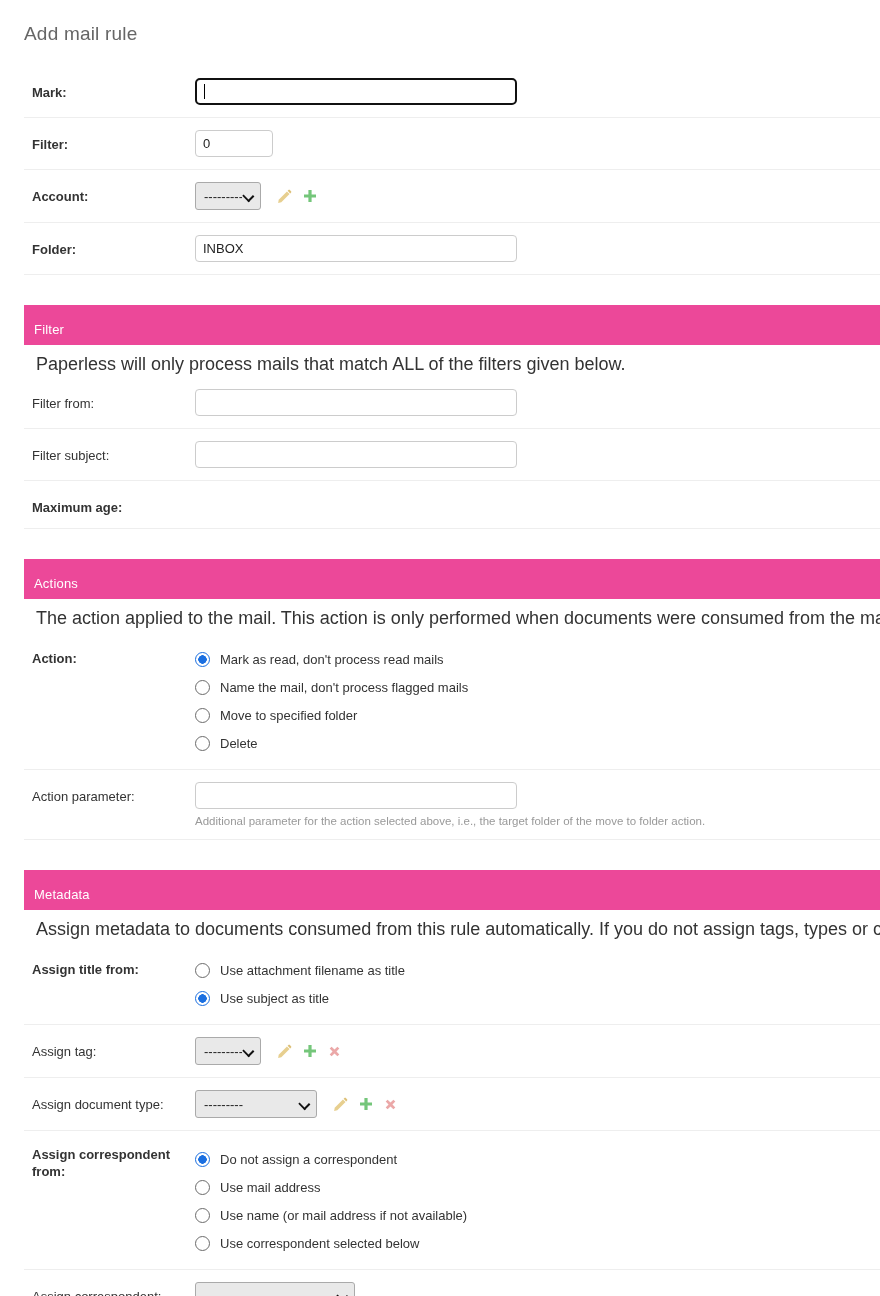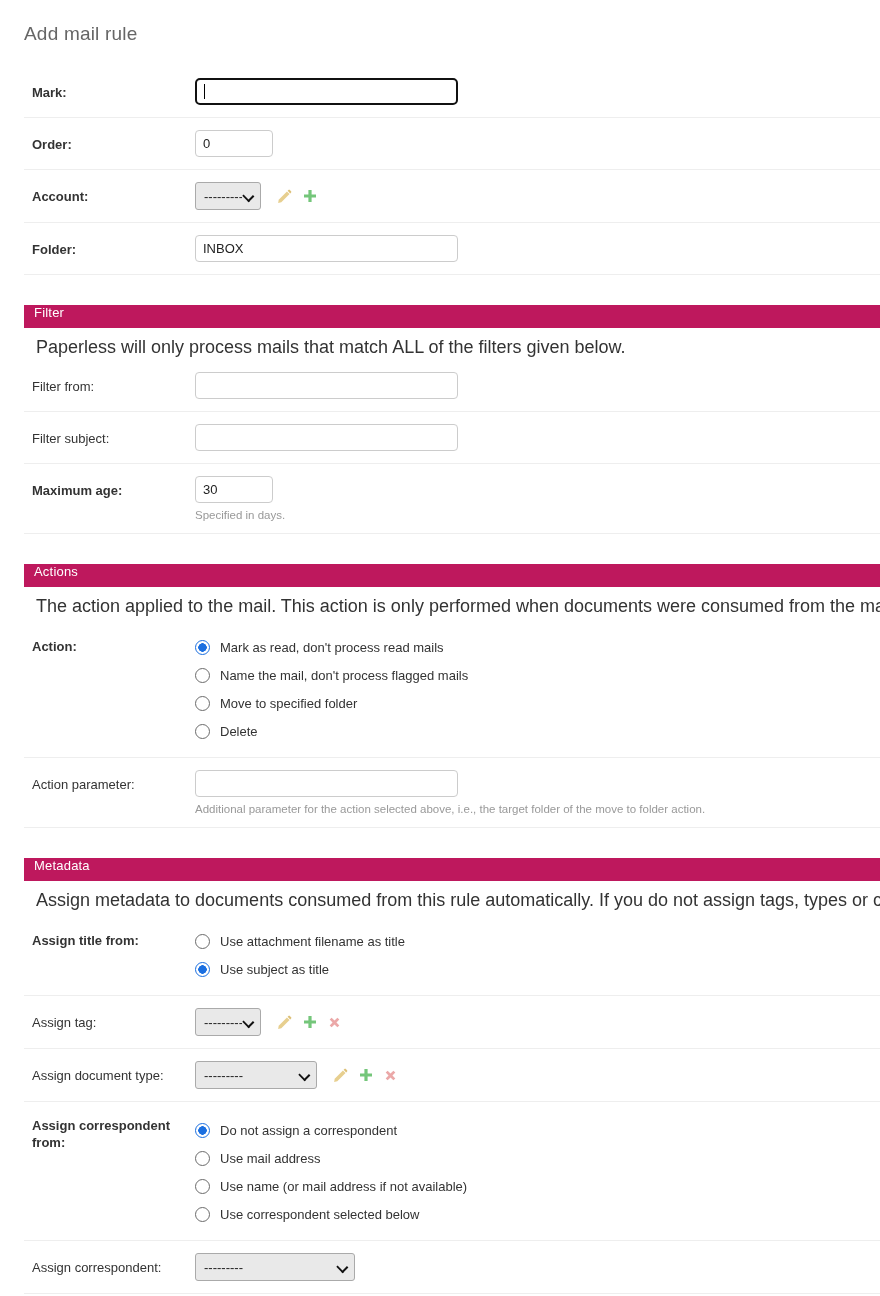--- a/index.html
+++ b/index.html
@@ -11,25 +11,25 @@
   }
   h1.page-title {
     font-size: 19px;
     font-weight: 400;
     color: #666;
     margin: 23px 0 22px 24px;
     letter-spacing: 0.2px;
   }
   .module { margin: 0 0 30px 24px; }
   .module-header {
-    background: #be185d;
+    background: #ec4899;
     color: #fff;
     font-size: 13px;
     font-weight: 400;
-    padding: 0 10px 8px 10px;
+    padding: 17px 10px 8px 10px;
     letter-spacing: 0.2px;
   }
   .module-desc {
     font-size: 18px;
     color: #333;
     padding: 9px 8px 2px 12px;
     white-space: nowrap;
     overflow: hidden;
   }
   .form-row {
@@ -43,21 +43,21 @@
     flex: 0 0 163px;
     font-size: 13px;
     color: #333;
     padding-top: 6px;
     line-height: 17px;
   }
   .field-label.required { font-weight: 700; }
   .field-box { flex: 1 1 auto; }
   .vtext {
     height: 27px;
-    width: 263px;
+    width: 322px;
     border: 1px solid #ccc;
     border-radius: 4px;
     padding: 4px 7px;
     font-size: 13px;
     color: #222;
     font-family: "Liberation Sans", "DejaVu Sans", sans-serif;
     background: #fff;
     outline: none;
   }
   .vtext.focused { border: 2px solid #111; border-radius: 5px; }
@@ -136,21 +136,21 @@
     <div class="field-label required">Mark:</div>
     <div class="field-box">
       <span class="caret-wrap">
         <input type="text" class="vtext focused" value="" style="">
         <span class="caret"></span>
       </span>
     </div>
   </div>
 
   <div class="form-row">
-    <div class="field-label required">Order:</div>
+    <div class="field-label required">Filter:</div>
     <div class="field-box">
       <input type="text" class="vtext small" value="0" style="">
     </div>
   </div>
 
   <div class="form-row">
     <div class="field-label required">Account:</div>
     <div class="field-box">
       <span class="select-wrap">
         <select class="vselect w-sm">
@@ -192,24 +192,20 @@
   <div class="form-row">
     <div class="field-label">Filter subject:</div>
     <div class="field-box">
       <input type="text" class="vtext" value="" style="">
     </div>
   </div>
 
 
   <div class="form-row">
     <div class="field-label required">Maximum age:</div>
-    <div class="field-box">
-      <input type="text" class="vtext small" value="30" style="">
-      <div class="help">Specified in days.</div>
-    </div>
   </div>
 </div>
 
 <div class="module">
   <h2 class="module-header">Actions</h2>
   <div class="module-desc">The action applied to the mail. This action is only performed when documents were consumed from the mail. Mails without attachments will remain entirely untouched.</div>
 
   <div class="form-row">
     <div class="field-label required" style="padding-top:7px;">Action:</div>
     <div class="field-box">

